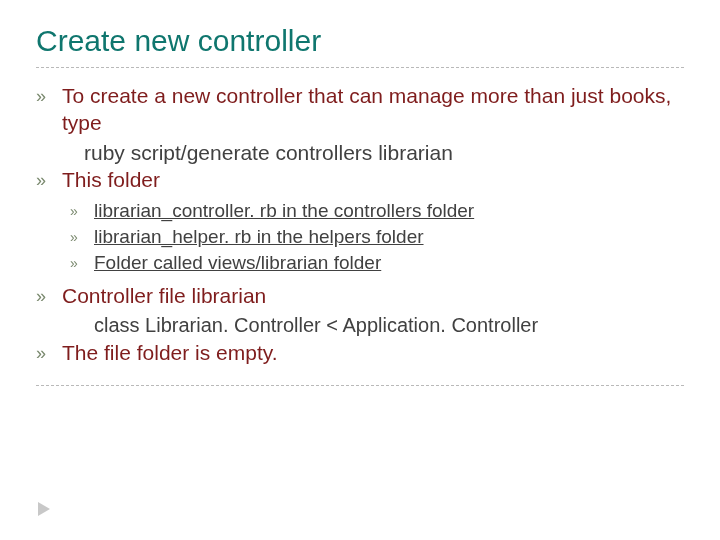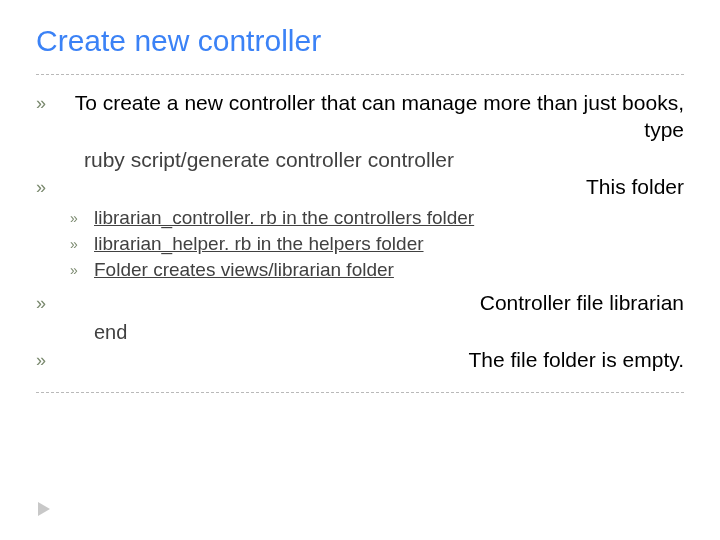--- a/index.html
+++ b/index.html
@@ -6,23 +6,23 @@
   body {
     width: 720px;
     height: 540px;
     background: #ffffff;
     font-family: Arial, Helvetica, sans-serif;
     padding: 24px 36px 36px 36px;
     position: relative;
   }
   .title {
     font-size: 30px;
-    color: #3b82f6;
+    color: #0f766e;
     font-weight: 400;
-    margin-bottom: 16px;
+    margin-bottom: 9px;
   }
   .hr {
     border: none;
     border-top: 1.5px dashed #b9b9b9;
     margin-bottom: 14px;
   }
   .hr-bottom {
     border: none;
     border-top: 1.5px dashed #b9b9b9;
     margin-top: 18px;
@@ -40,23 +40,22 @@
     width: 26px;
     flex-shrink: 0;
     color: #7b8a6f;
     font-size: 18px;
     line-height: 28px;
     padding-top: 0;
   }
   .li1-body {
     flex: 1;
     font-size: 21px;
-    color: #000000;
+    color: #7f1d1d;
     line-height: 1.3;
-    text-align: right;
   }
   .indent-line {
     padding-left: 48px;
     font-size: 21px;
     color: #414141;
     line-height: 1.3;
   }
   .list2 {
     list-style: none;
     padding-left: 34px;
@@ -104,46 +103,46 @@
 
 <h1 class="title">Create new controller</h1>
 <hr class="hr">
 
 <ul class="list1">
 
   <li class="li1">
     <span class="bullet1">»</span>
     <div class="li1-body">To create a new controller that can manage more than just books, type</div>
   </li>
-  <div class="indent-line">ruby script/generate controller controller</div>
+  <div class="indent-line">ruby script/generate controllers librarian</div>
 
   <li class="li1">
     <span class="bullet1">»</span>
     <div class="li1-body">This folder</div>
   </li>
   <ul class="list2">
     <li class="li2">
       <span class="bullet2">»</span>
       <span class="li2-body">librarian_controller. rb in the controllers folder</span>
     </li>
     <li class="li2">
       <span class="bullet2">»</span>
       <span class="li2-body">librarian_helper. rb in the helpers folder</span>
     </li>
     <li class="li2">
       <span class="bullet2">»</span>
-      <span class="li2-body">Folder creates views/librarian folder</span>
+      <span class="li2-body">Folder called views/librarian folder</span>
     </li>
   </ul>
 
   <li class="li1">
     <span class="bullet1">»</span>
     <div class="li1-body">Controller file librarian</div>
   </li>
-  <div class="code-indent">end</div>
+  <div class="code-indent">class Librarian. Controller &lt; Application. Controller</div>
 
   <li class="li1">
     <span class="bullet1">»</span>
     <div class="li1-body">The file folder is empty.</div>
   </li>
 
 </ul>
 
 <hr class="hr-bottom">
 

